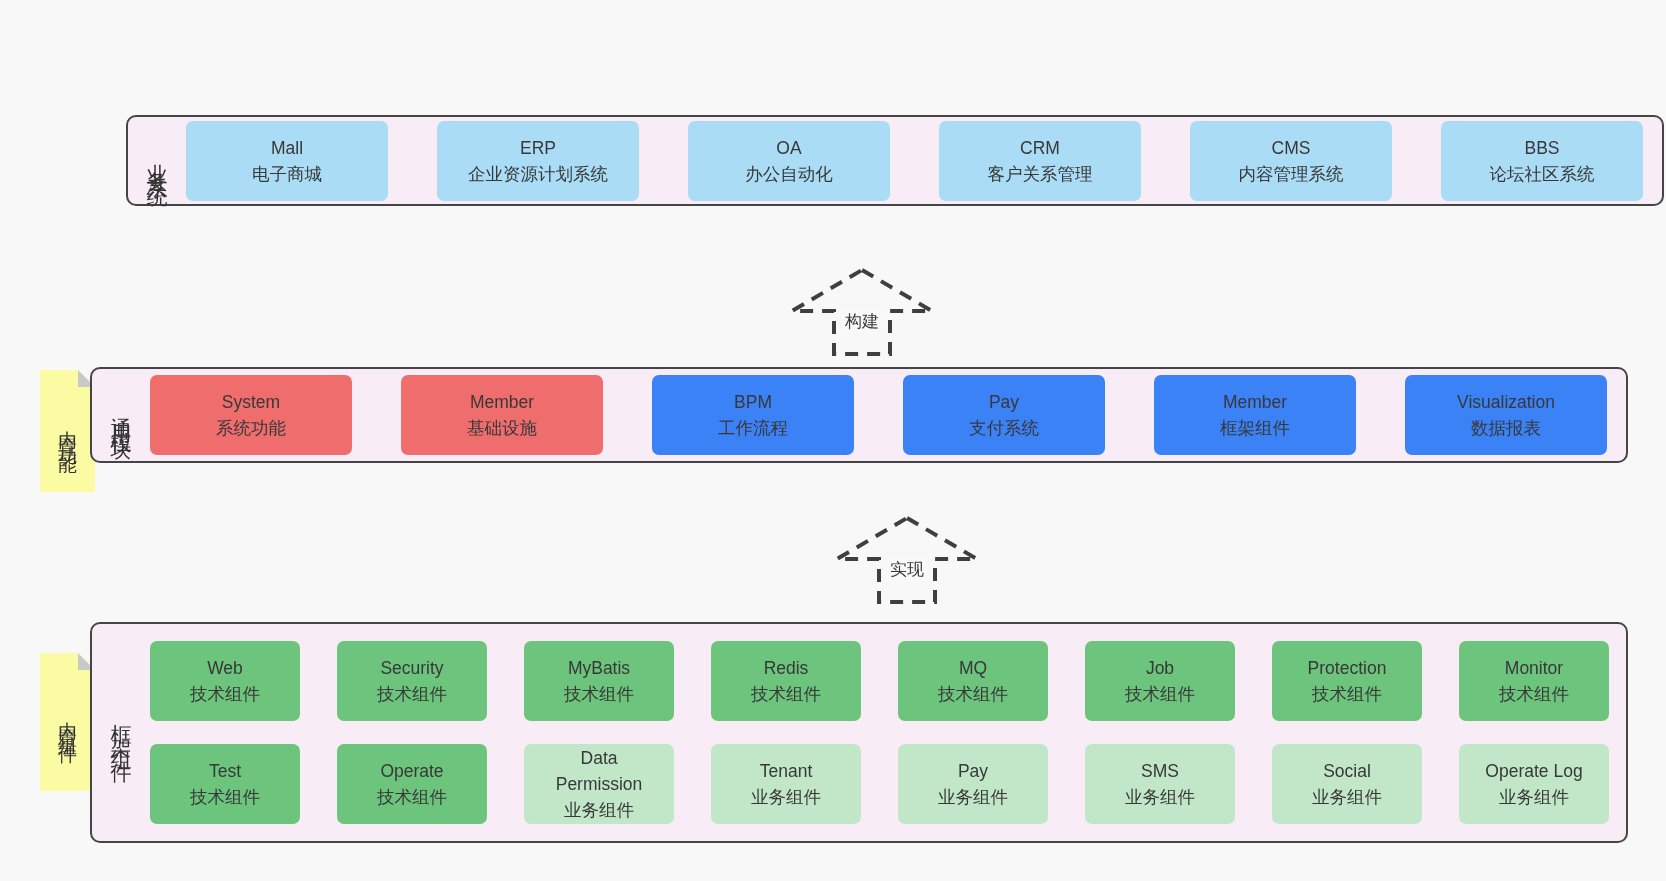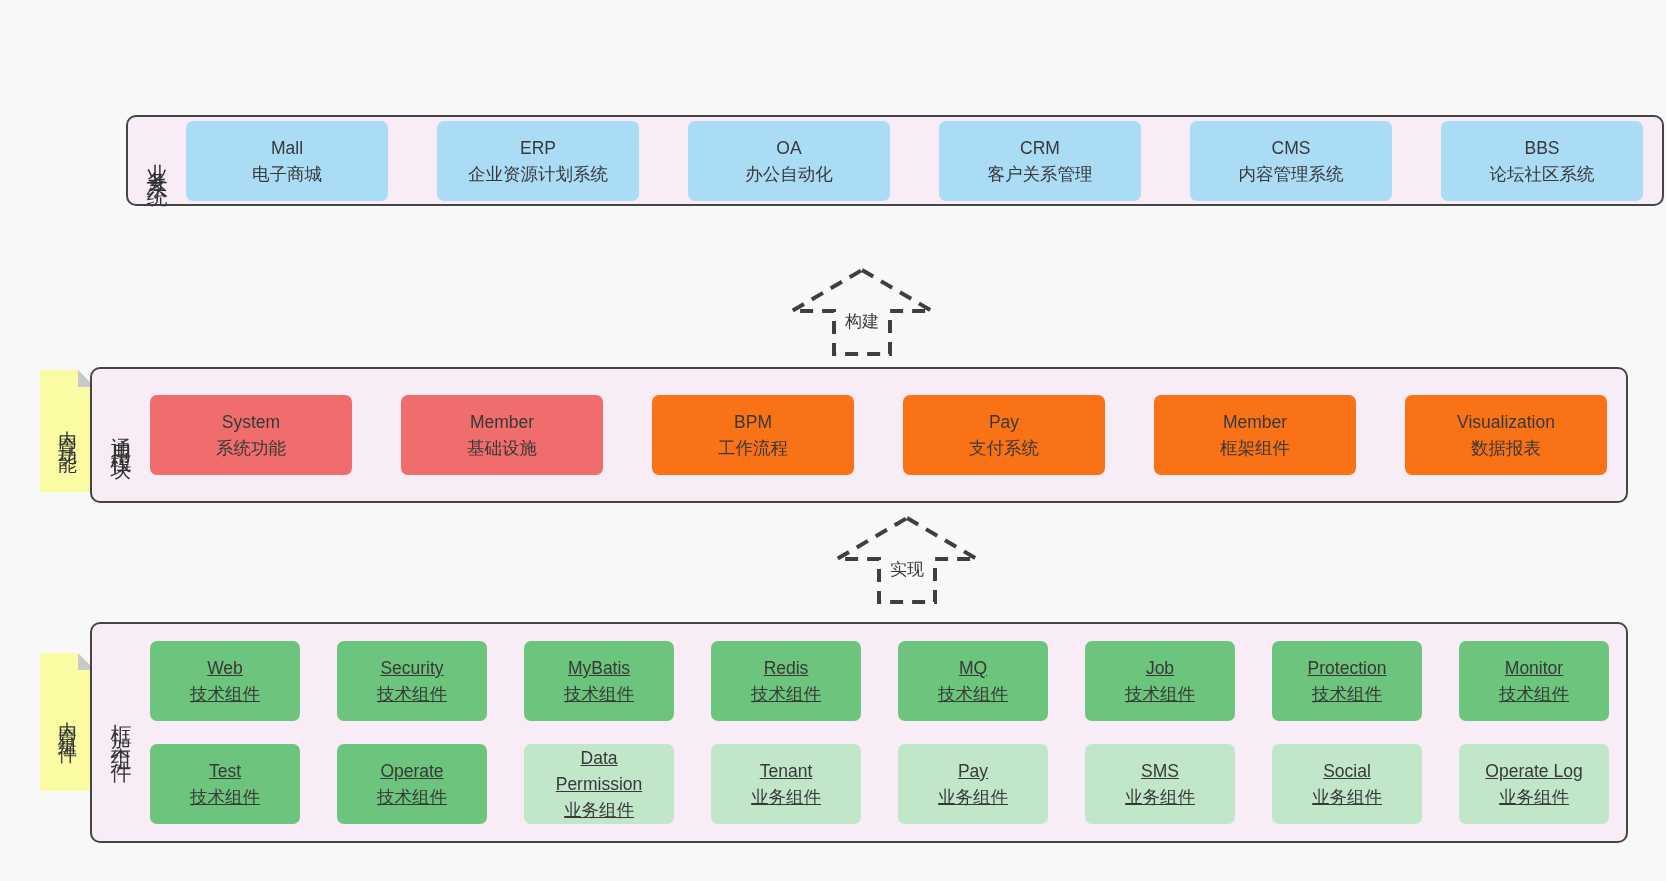--- a/index.html
+++ b/index.html
@@ -11,49 +11,49 @@
     font-family:"Liberation Sans","DejaVu Sans",sans-serif;
   }
 
   
   .band {
     position:absolute; left:90px; width:1538px;
     background:#f8edf6; border:2px solid #454545; border-radius:10px;
     display:flex; z-index:1;
   }
   .band-top    { top:115px; height:91px;margin-left:36px; }
-  .band-middle { top:367px; height:136px; }
+  .band-middle { top:367px; height:96px; }
   .band-bottom { top:622px; height:221px; }
 
   .band-label-col { flex:0 0 58px; display:flex; align-items:center; justify-content:center; }
   .band-label {
     writing-mode:vertical-lr; text-orientation:upright;
     font-size:21px; letter-spacing:7px; color:#333;
   }
   .band-bottom .band-label { letter-spacing:13px; }
 
   .boxes {
     flex:1; display:flex; align-items:center; gap:49px; padding-right:20px;
   }
   .rows {
     flex:1; display:flex; flex-direction:column; justify-content:center;
-    gap:23px; padding-right:20px;text-decoration:underline;
+    gap:23px; padding-right:20px;
   }
   .row { display:flex; gap:37px; }
 
   
   .box {
     width:202px; height:80px; border-radius:7px;
     display:flex; flex-direction:column; align-items:center; justify-content:center;
     text-align:center; font-size:17.5px; line-height:26px;
   }
   .box-sm { width:150px; padding:0 13px; }
   .c-blue   { background:#aadcf6; }
   .c-red    { background:#f06d6e; }
-  .c-pink   { background:#f97316; }
+  .c-pink   { background:#3b82f6; }
   .c-green  { background:#6cc47d; }
   .c-lgreen { background:#c1e7c8; }
 
   
   .arrow { position:absolute; width:150px; height:92px; z-index:2;text-align:center; }
   .arrow svg { position:absolute; left:0; top:0; }
   .arrow-label {
     position:absolute; left:50%; top:44px; transform:translateX(-50%);
     background:#f9f9f9; padding:0 4px; font-size:17px; color:#3a3a3a; white-space:nowrap;
   }

